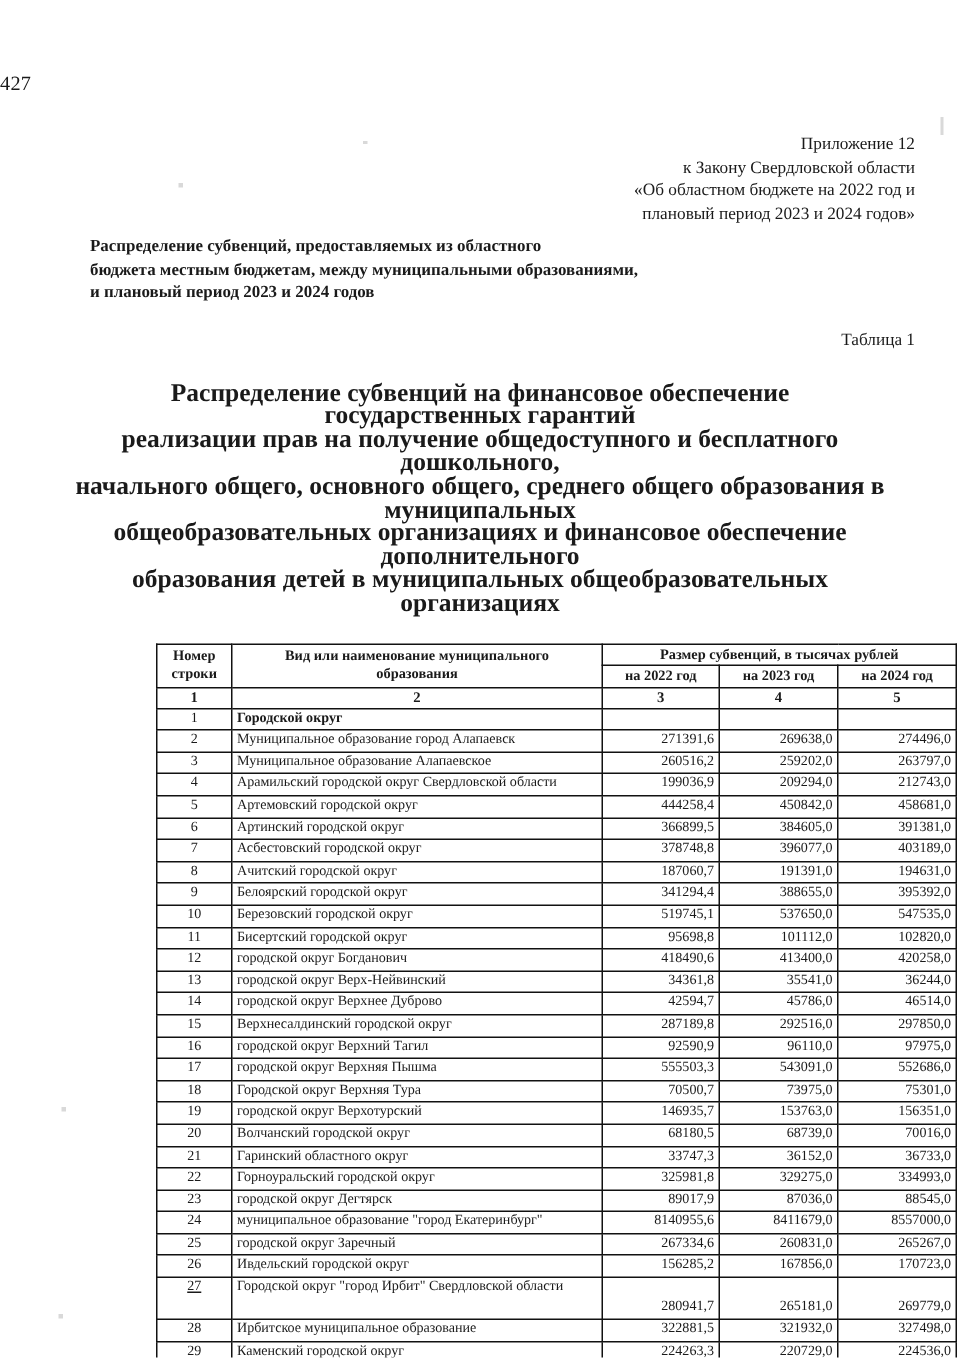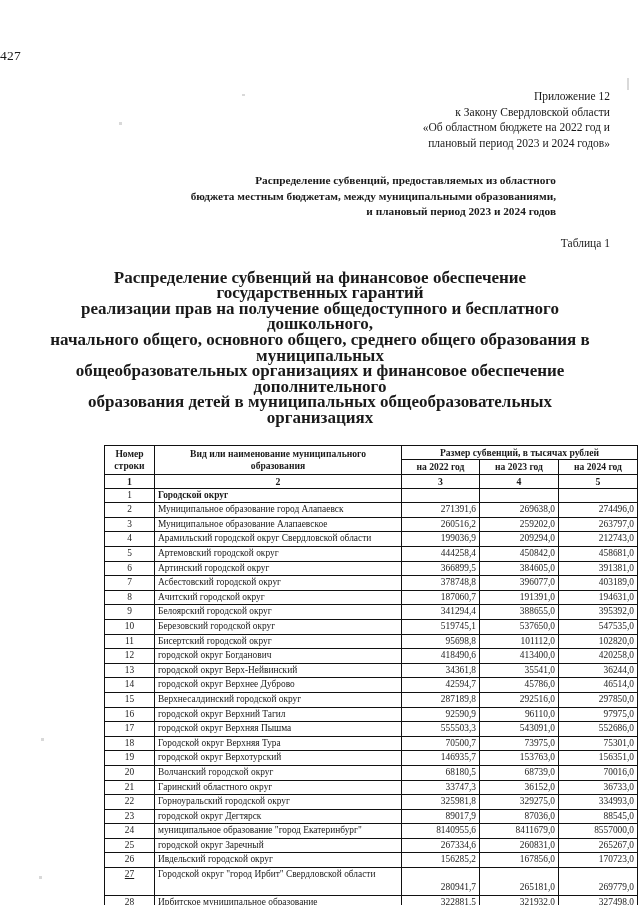--- a/index.html
+++ b/index.html
@@ -39,24 +39,24 @@
     text-align: right;
     font-size: 11.5px;
     line-height: 15.6px;
   }
   .appendix-block div {
     white-space: nowrap;
   }
 
   
   .main-heading {
-    margin-top: 22px;
+    margin-top: 6px;
     padding-left: 60px;
-    padding-right: 84px;
-    text-align: right;
+    padding-right: 32px;
+    text-align: left;
     font-size: 11.3px;
     font-weight: bold;
     line-height: 15.4px;
   }
 
   
   .table-label {
     margin-top: 17px;
     padding-right: 30px;
     text-align: right;

